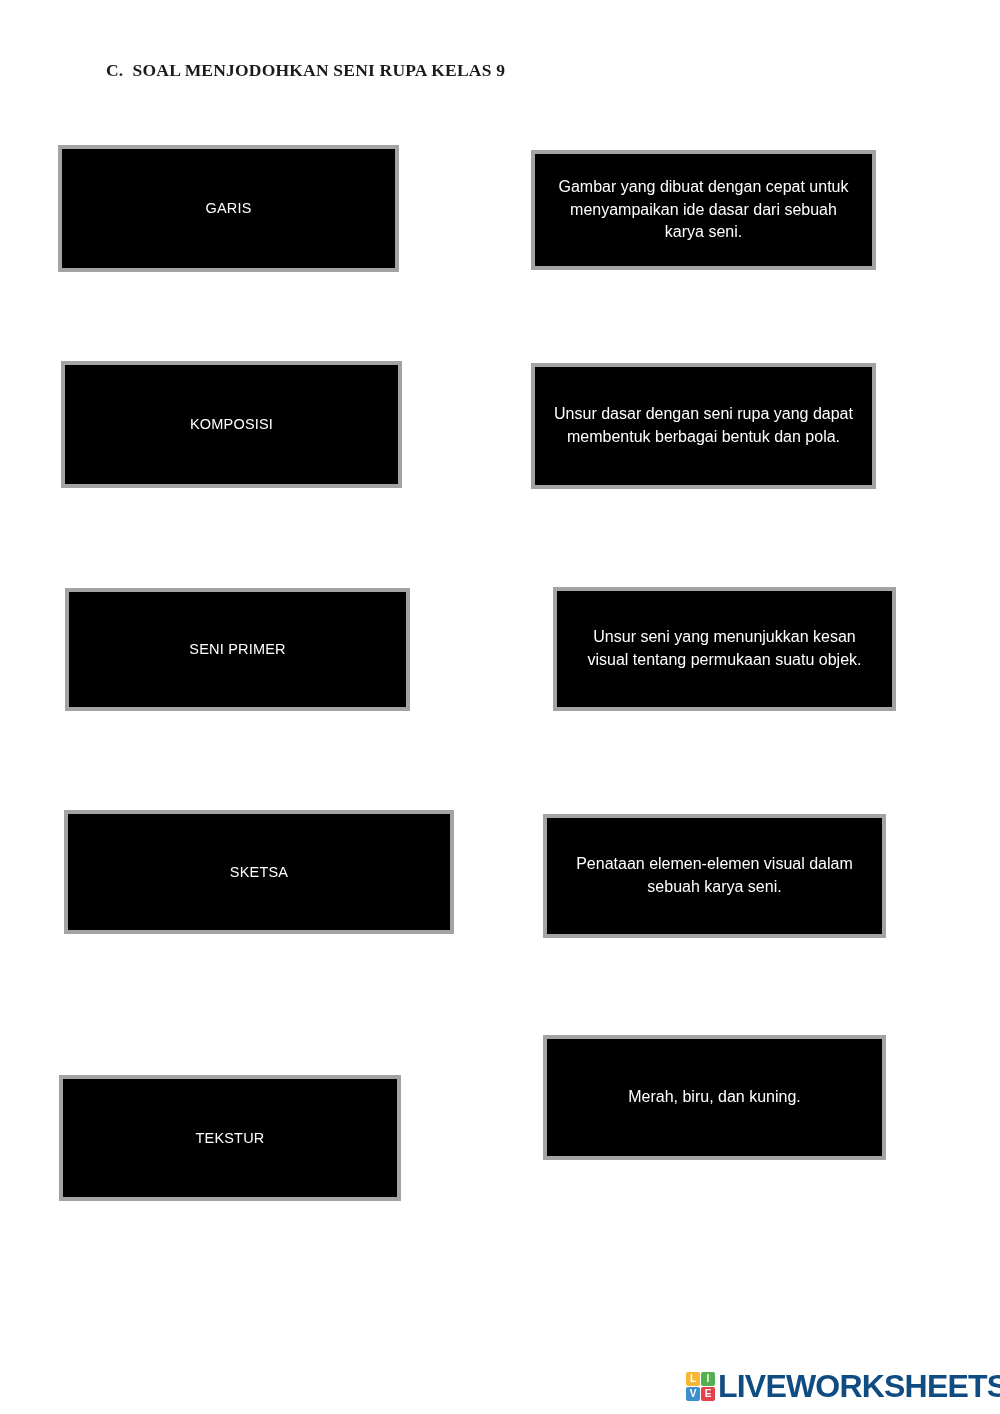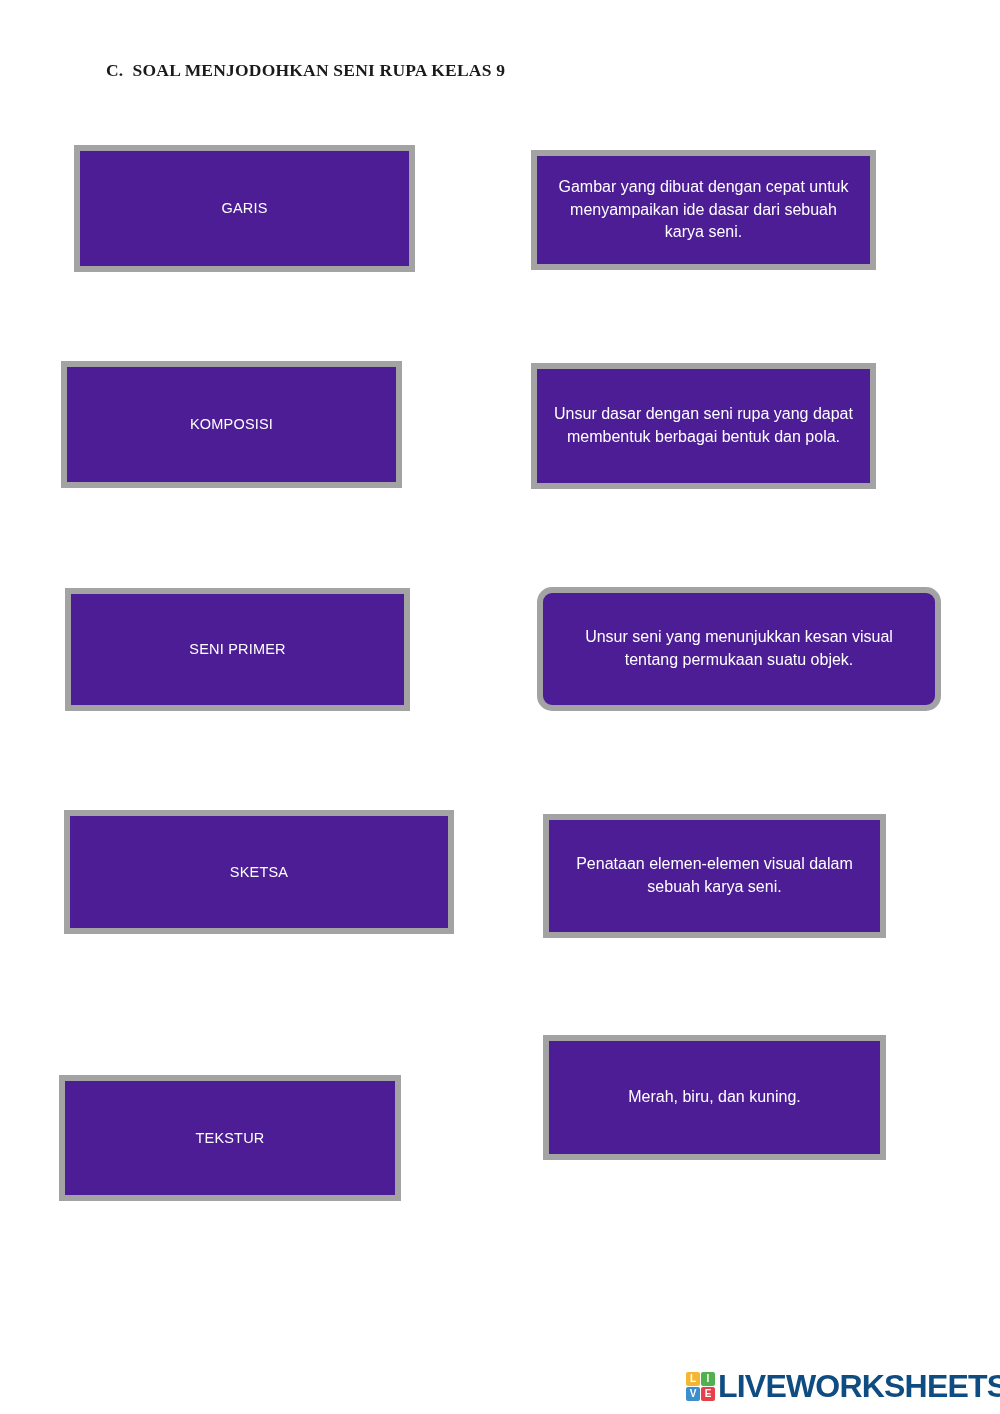--- a/index.html
+++ b/index.html
@@ -34,22 +34,22 @@
   #matching-area {
     position: absolute;
     left: 0;
     top: 0;
     width: 1000px;
     height: 1250px;
   }
 
   .match-box {
     position: absolute;
-    background: #4c1d95;
-    border: 6px solid #a3a3a3;
+    background: #000000;
+    border: 4px solid #a3a3a3;
     color: #ffffff;
     display: flex;
     align-items: center;
     justify-content: center;
     text-align: center;
     font-family: "Liberation Sans", sans-serif;
     line-height: 1.42;
   }
 
   .match-box .box-text {
@@ -64,30 +64,30 @@
     font-size: 14.5px;
     letter-spacing: 0.2px;
   }
 
   
   .def-box {
     font-size: 16px;
   }
 
   
-  #term-box-0 { left: 58px;  top: 145px;  width: 341px; height: 127px; margin-left: 16px; }
+  #term-box-0 { left: 58px;  top: 145px;  width: 341px; height: 127px; }
   #term-box-1 { left: 61px;  top: 361px;  width: 341px; height: 127px; justify-content: center; }
   #term-box-2 { left: 65px;  top: 588px;  width: 345px; height: 123px; }
   #term-box-3 { left: 64px;  top: 810px;  width: 390px; height: 124px; text-align: center; }
   #term-box-4 { left: 59px;  top: 1035px; width: 342px; height: 126px; margin-top: 40px; }
 
   
   #def-box-0 { left: 531px; top: 150px;  width: 345px; height: 120px; }
   #def-box-1 { left: 531px; top: 363px;  width: 345px; height: 126px; }
-  #def-box-2 { left: 537px; top: 587px;  width: 404px; height: 124px; border-radius: 15px; }
+  #def-box-2 { left: 553px; top: 587px;  width: 343px; height: 124px; }
   #def-box-3 { left: 543px; top: 814px;  width: 343px; height: 124px; }
   #def-box-4 { left: 543px; top: 1035px; width: 343px; height: 125px; }
 
   
   #liveworksheets-logo {
     position: absolute;
     left: 686px;
     bottom: 8px;
     display: flex;
     align-items: center;

